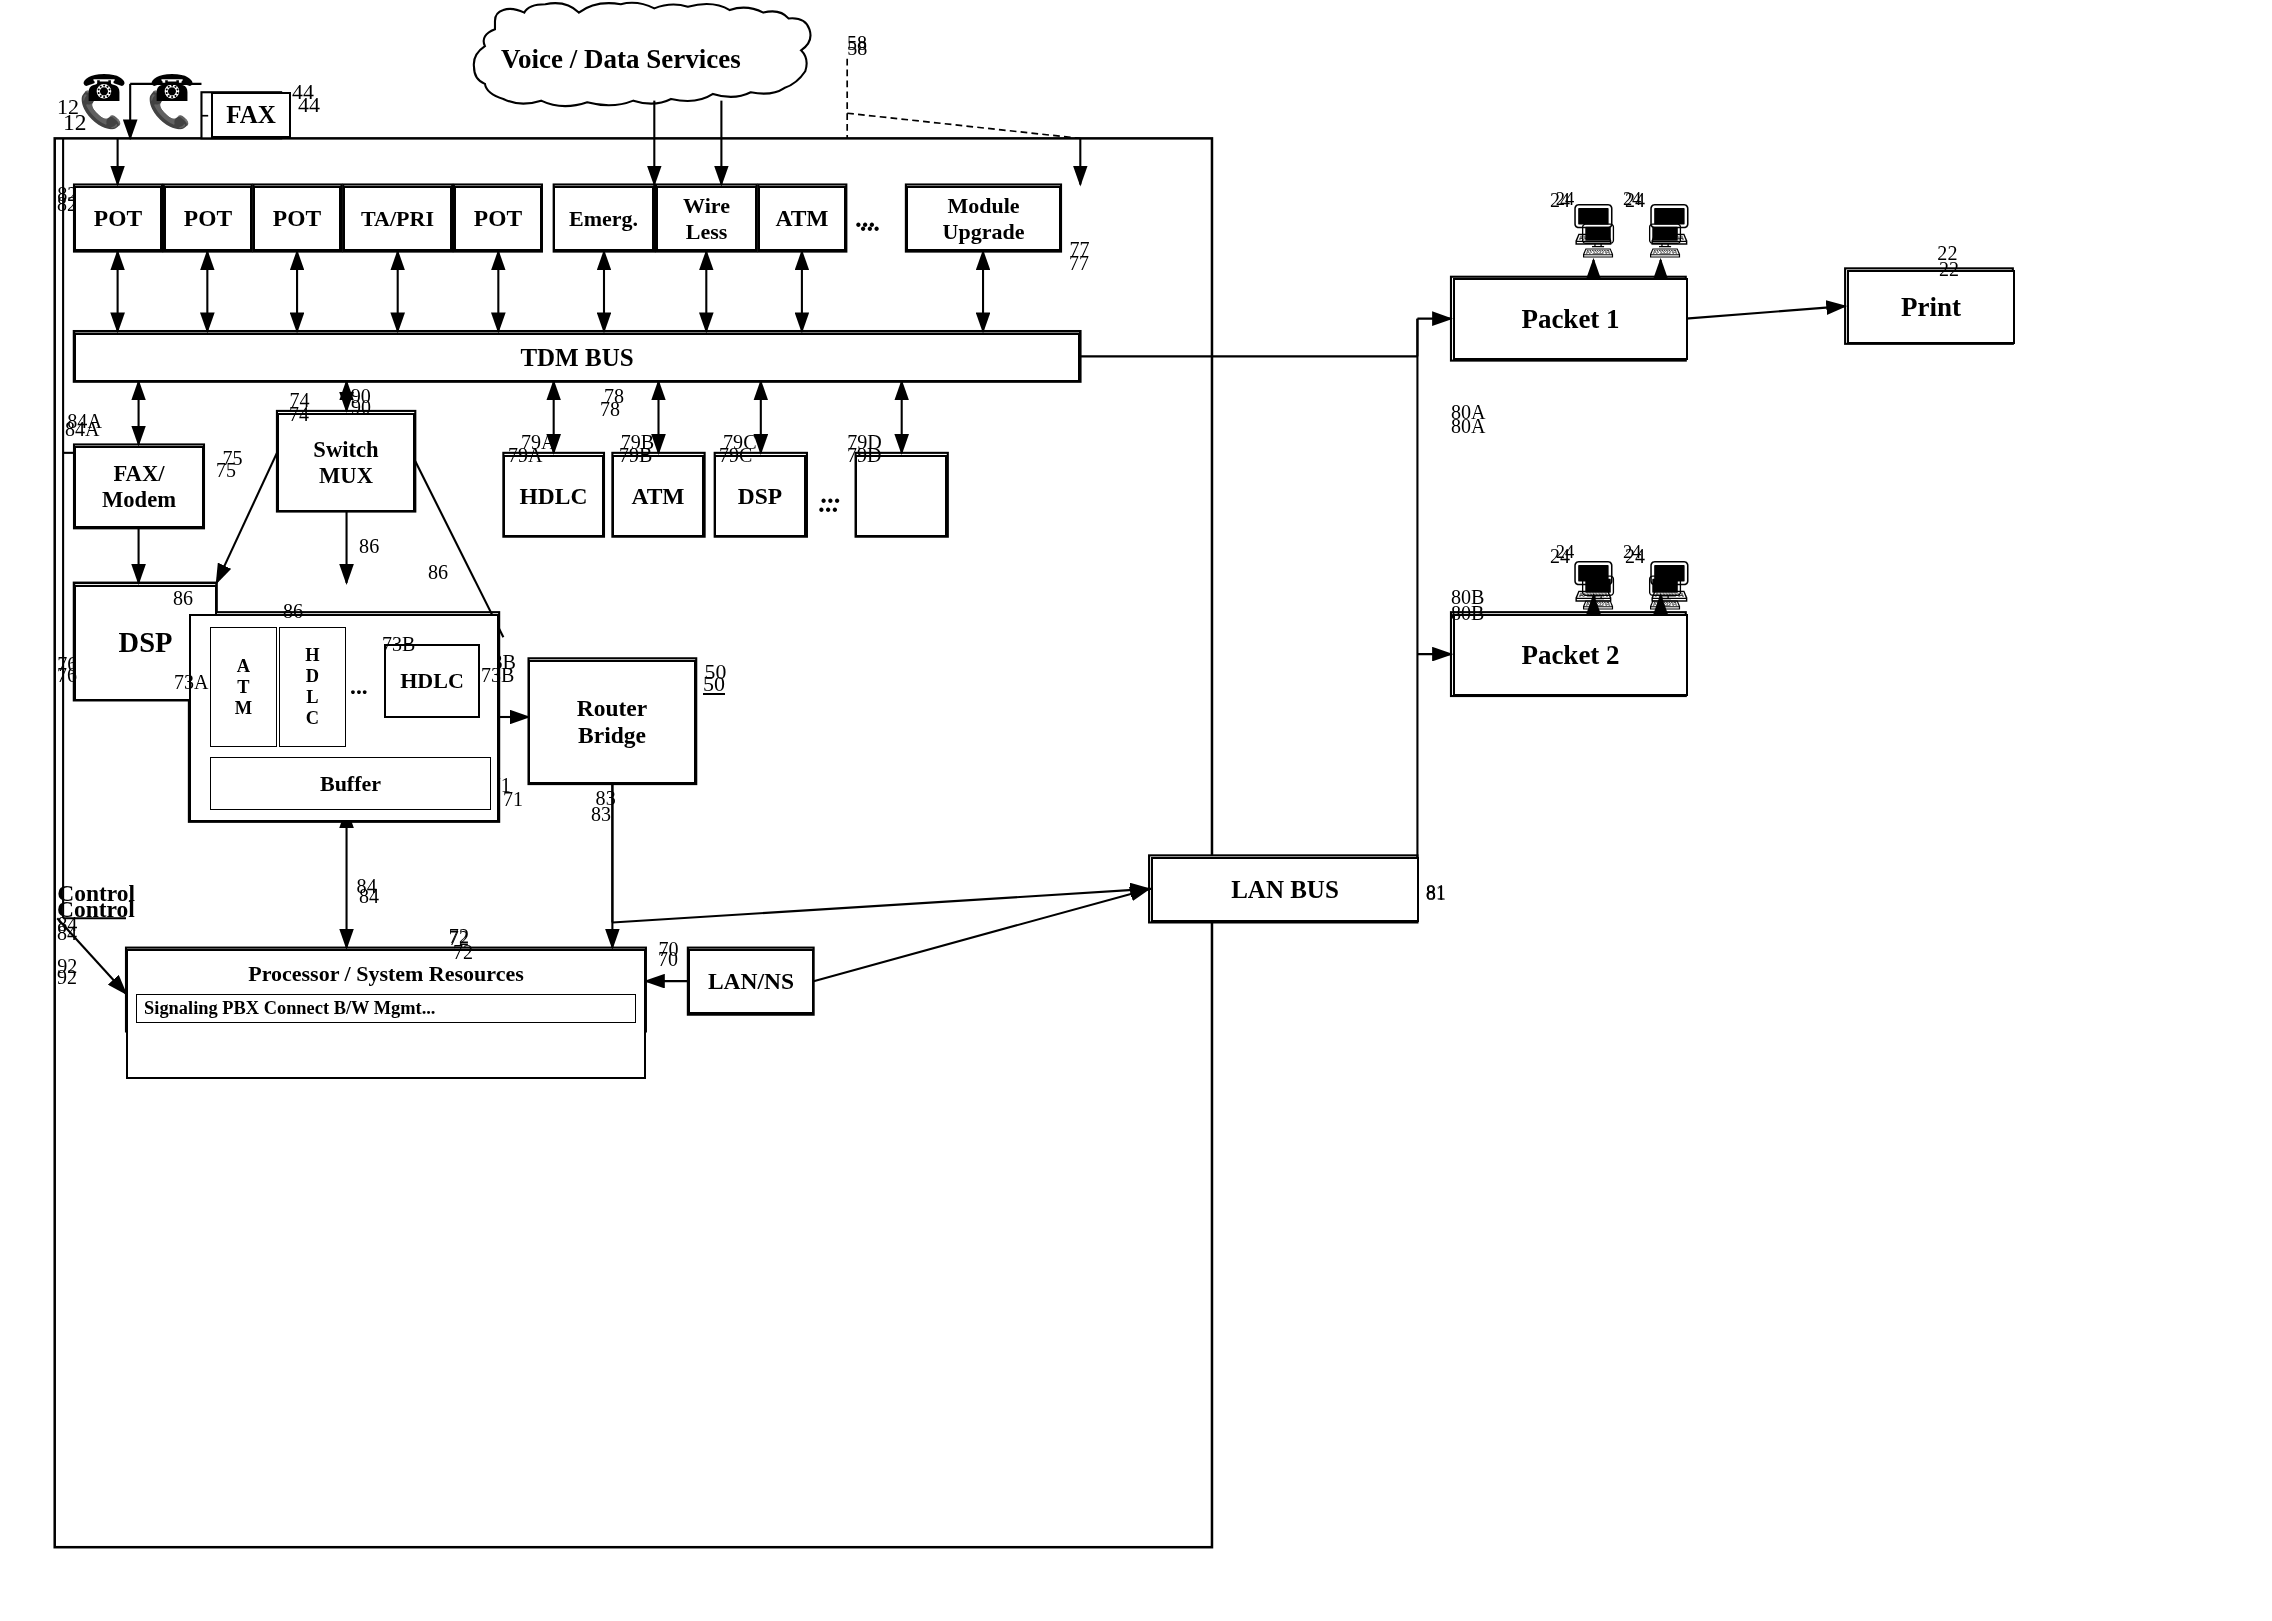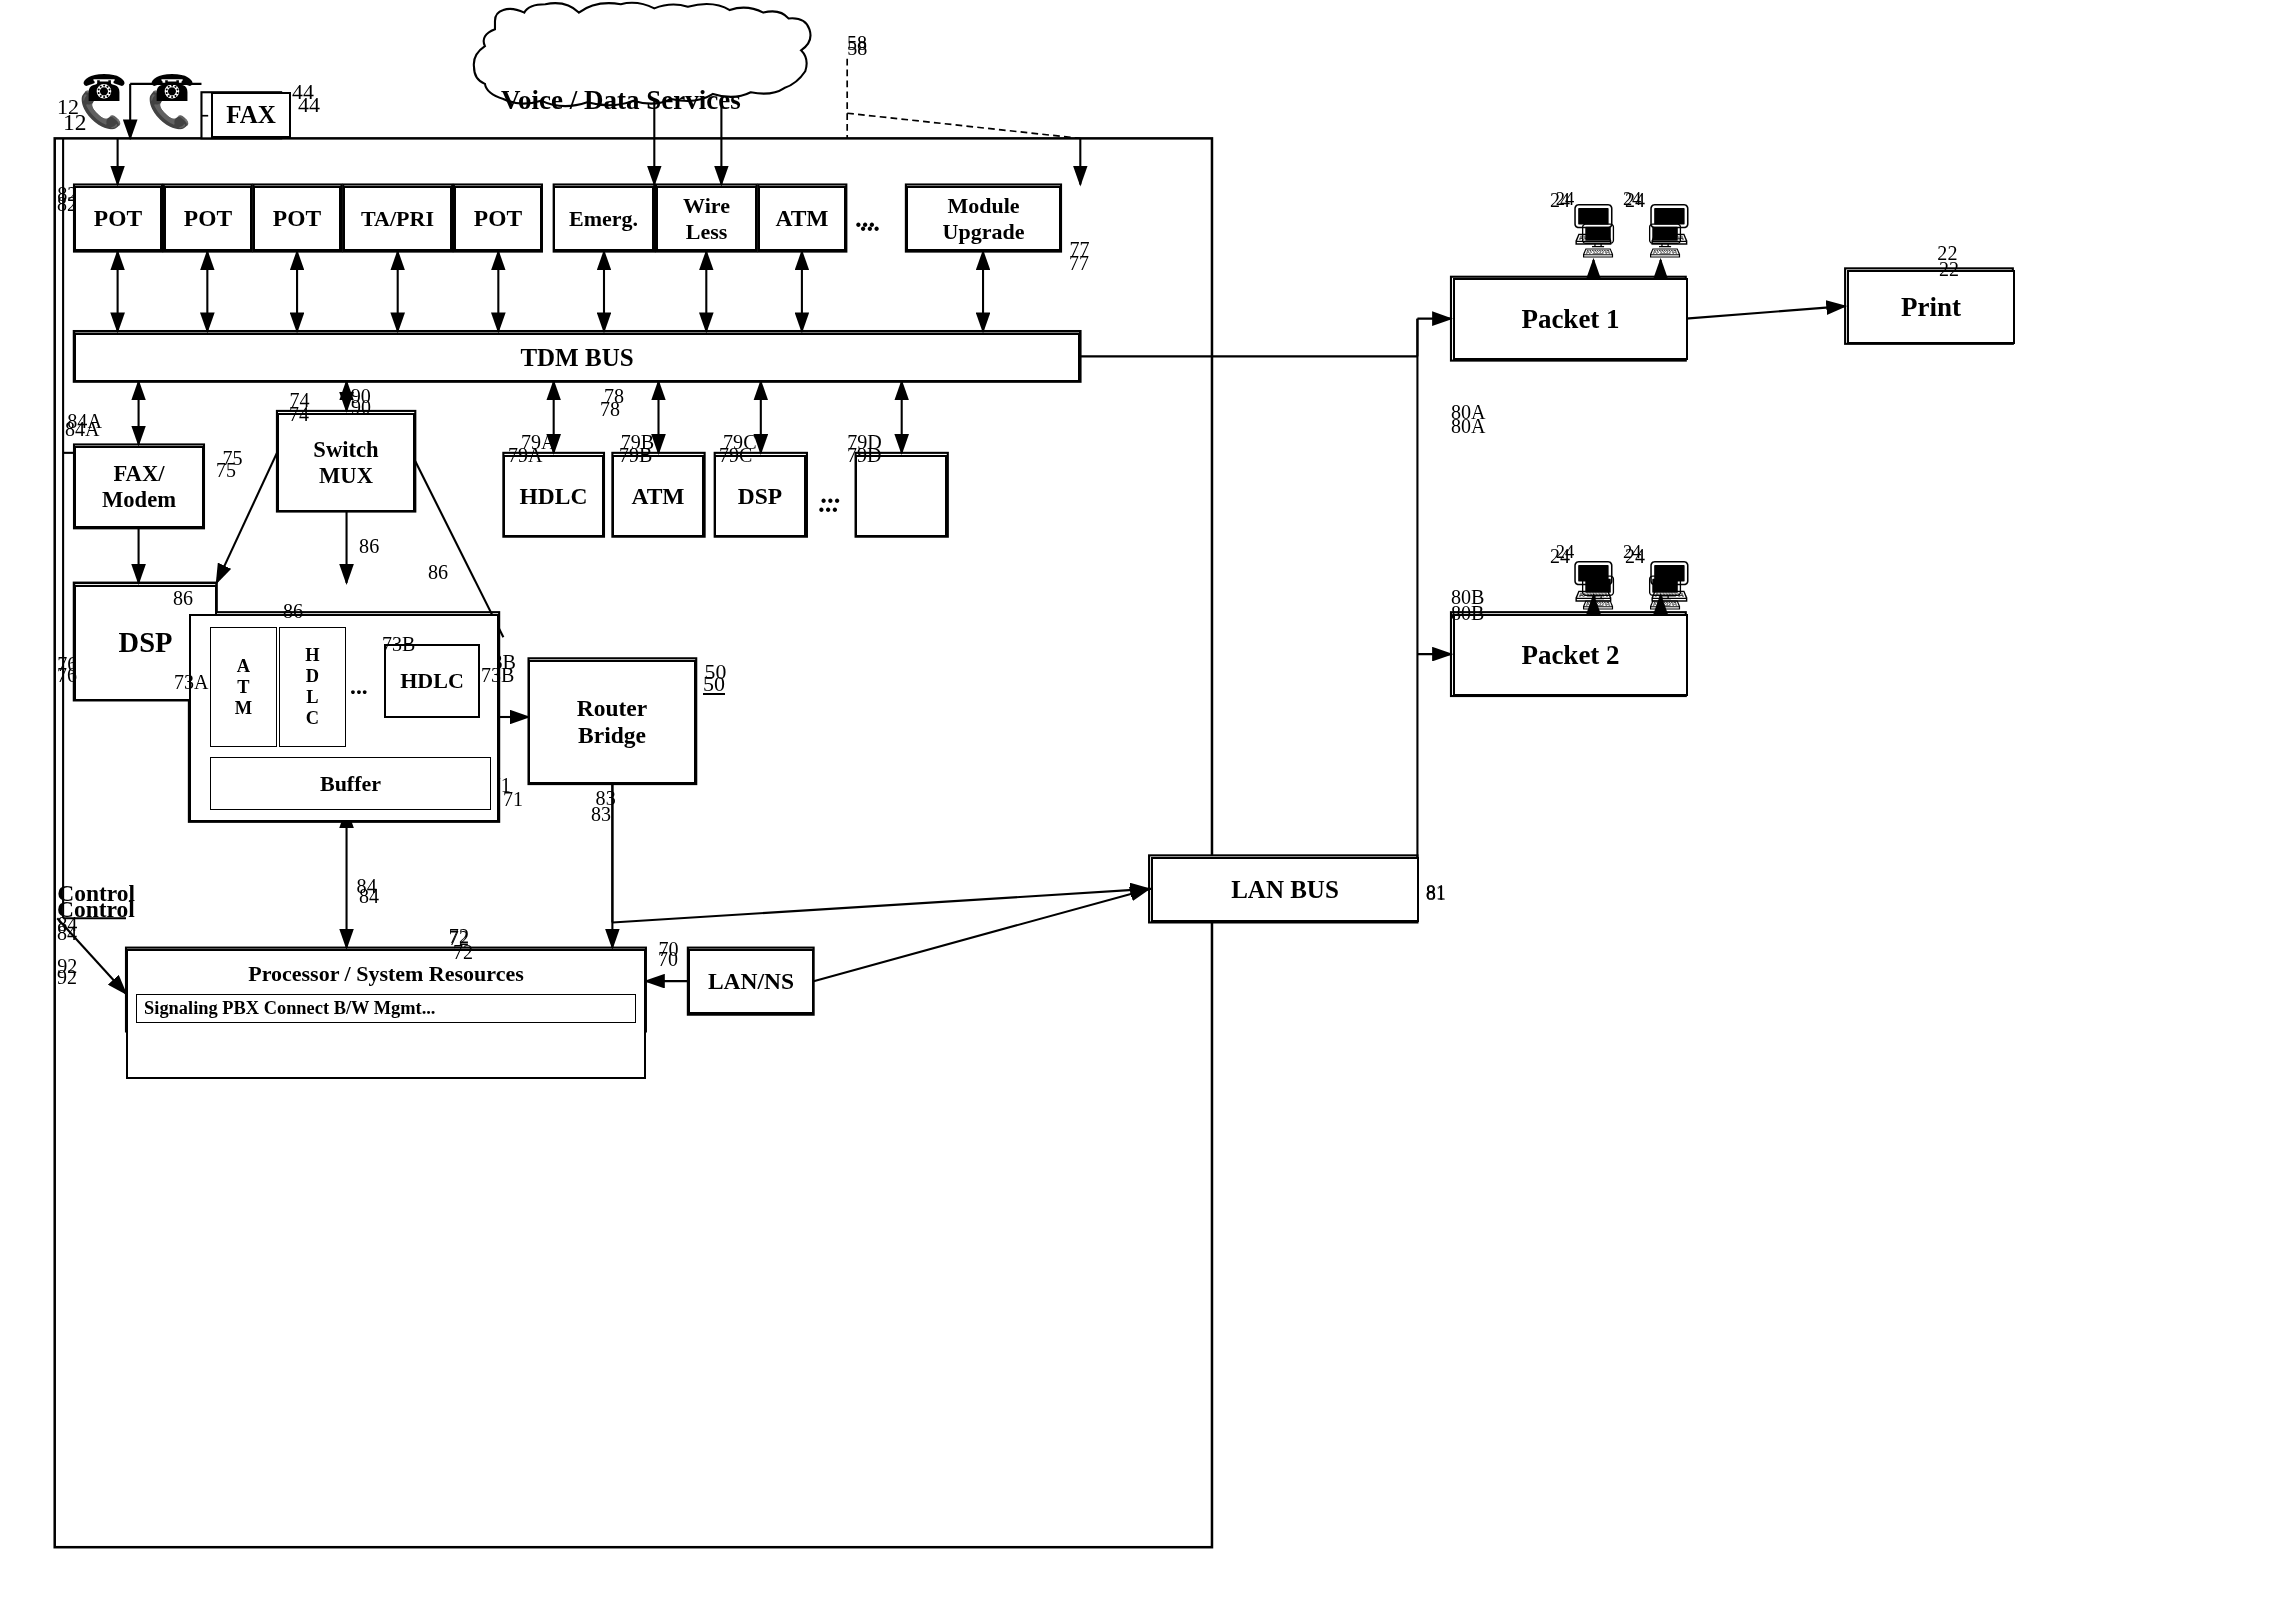--- a/index.html
+++ b/index.html
@@ -332,21 +332,21 @@
   <line x1="288" y1="165" x2="288" y2="110" stroke="#000" stroke-width="2.5"></line>
   <line x1="155" y1="100" x2="240" y2="100" stroke="#000" stroke-width="2.5"></line>
   <line x1="155" y1="100" x2="155" y2="165" stroke="#000" stroke-width="2.5" marker-end="url(#arrowhead)"></line>
 
   <line x1="1010" y1="135" x2="1288" y2="165" stroke="#000" stroke-width="2" stroke-dasharray="8,5"></line>
   <line x1="1288" y1="165" x2="1288" y2="220" stroke="#000" stroke-width="2.5" marker-end="url(#arrowhead)"></line>
 
   <line x1="595" y1="855" x2="630" y2="855" stroke="#000" stroke-width="2.5" marker-end="url(#arrowhead)"></line>
 </svg>
 
-<div style="position:absolute; left:501px; top:44px; font-size:27px; font-weight:bold; font-family:'Times New Roman',serif;margin-top:41px;">Voice / Data Services</div>
+<div style="position:absolute; left:501px; top:44px; font-size:27px; font-weight:bold; font-family:'Times New Roman',serif;">Voice / Data Services</div>
 
 <div style="position:absolute; left:847px; top:32px; font-size:20px; font-family:'Times New Roman',serif;">58</div>
 
 <div style="position:absolute; left:57px; top:94px; font-size:22px; font-family:'Times New Roman',serif;">12</div>
 
 <div style="position:absolute; left:81px; top:67px; font-size:37px;">☎</div>
 <div style="position:absolute; left:149px; top:67px; font-size:37px;">☎</div>
 
 <div style="position:absolute; left:211px; top:92px; width:80px; height:46px; border:2.1px solid #000; display:flex; align-items:center; justify-content:center; font-size:25px; font-weight:bold; font-family:'Times New Roman',serif; background:#fff;">FAX</div>
 <div style="position:absolute; left:298px; top:92px; font-size:22px; font-family:'Times New Roman',serif;">44</div>

